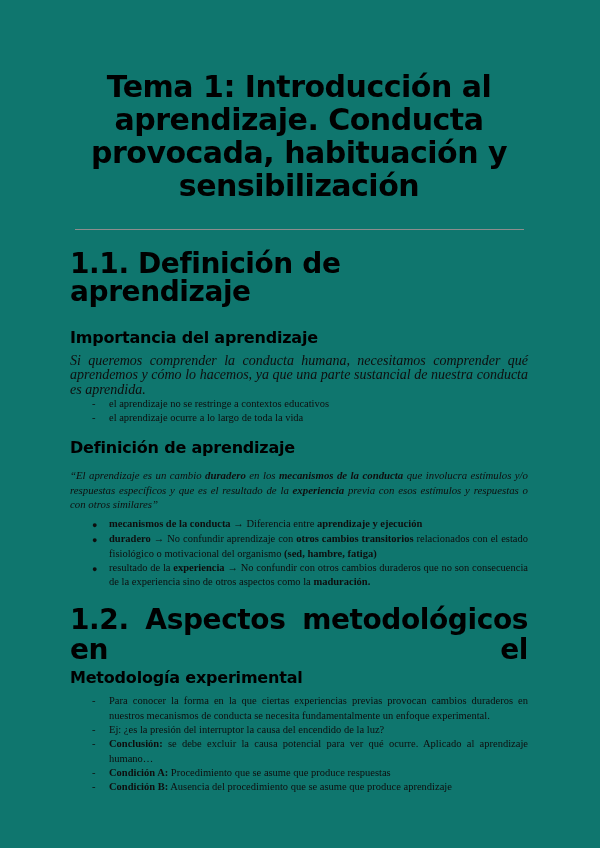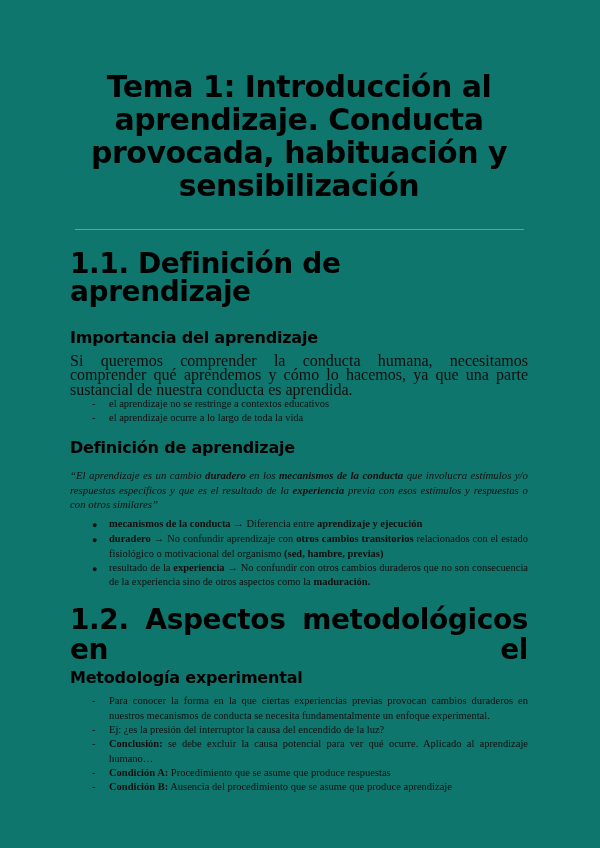--- a/index.html
+++ b/index.html
@@ -46,23 +46,24 @@
     font-weight: bold;
     font-size: 16px;
     line-height: 22px;
     letter-spacing: -0.2px;
     color: #000000;
   }
   h3.sub-heading.tight { margin-top: 12px; }
   h3.sub-heading.met { margin-top: 2px; }
   p.body-text {
     margin: 5px 0 0 0;
-    font-size: 16px;
+    font-size: 14px;
     line-height: 14.3px;
     text-align: justify;
+    font-style: italic;
   }
   p.quote-text {
     margin: 9px 0 0 0;
     font-style: italic;
     font-size: 10.8px;
     line-height: 14.5px;
     text-align: justify;
   }
   ul.doc-list {
     list-style: none;
@@ -115,21 +116,21 @@
 
   <p class="quote-text"><span>“El aprendizaje es un cambio </span><span class="b">duradero</span><span> en los </span><span class="b">mecanismos de la conducta</span><span> que involucra estímulos y/o respuestas específicos y que es el resultado de la </span><span class="b">experiencia</span><span> previa con esos estímulos y respuestas o con otros similares”</span></p>
 
   <ul class="doc-list bullet spaced">
     <li>
       <span class="marker">●</span>
       <span class="txt"><span class="b">mecanismos de la conducta</span><span> → Diferencia entre </span><span class="b">aprendizaje y ejecución</span></span>
     </li>
     <li>
       <span class="marker">●</span>
-      <span class="txt"><span class="b">duradero</span><span> → No confundir aprendizaje con </span><span class="b">otros cambios transitorios</span><span> relacionados con el estado fisiológico o motivacional del organismo </span><span class="b">(sed, hambre, previas)</span></span>
+      <span class="txt"><span class="b">duradero</span><span> → No confundir aprendizaje con </span><span class="b">otros cambios transitorios</span><span> relacionados con el estado fisiológico o motivacional del organismo </span><span class="b">(sed, hambre, fatiga)</span></span>
     </li>
     <li>
       <span class="marker">●</span>
       <span class="txt"><span>resultado de la </span><span class="b">experiencia</span><span> → No confundir con otros cambios duraderos que no son consecuencia de la experiencia sino de otros aspectos como la </span><span class="b">maduración.</span></span>
     </li>
   </ul>
 
   <h2 class="section-heading two-line">
     <div class="h2-line1">1.2. Aspectos metodológicos en el</div>
   </h2>

